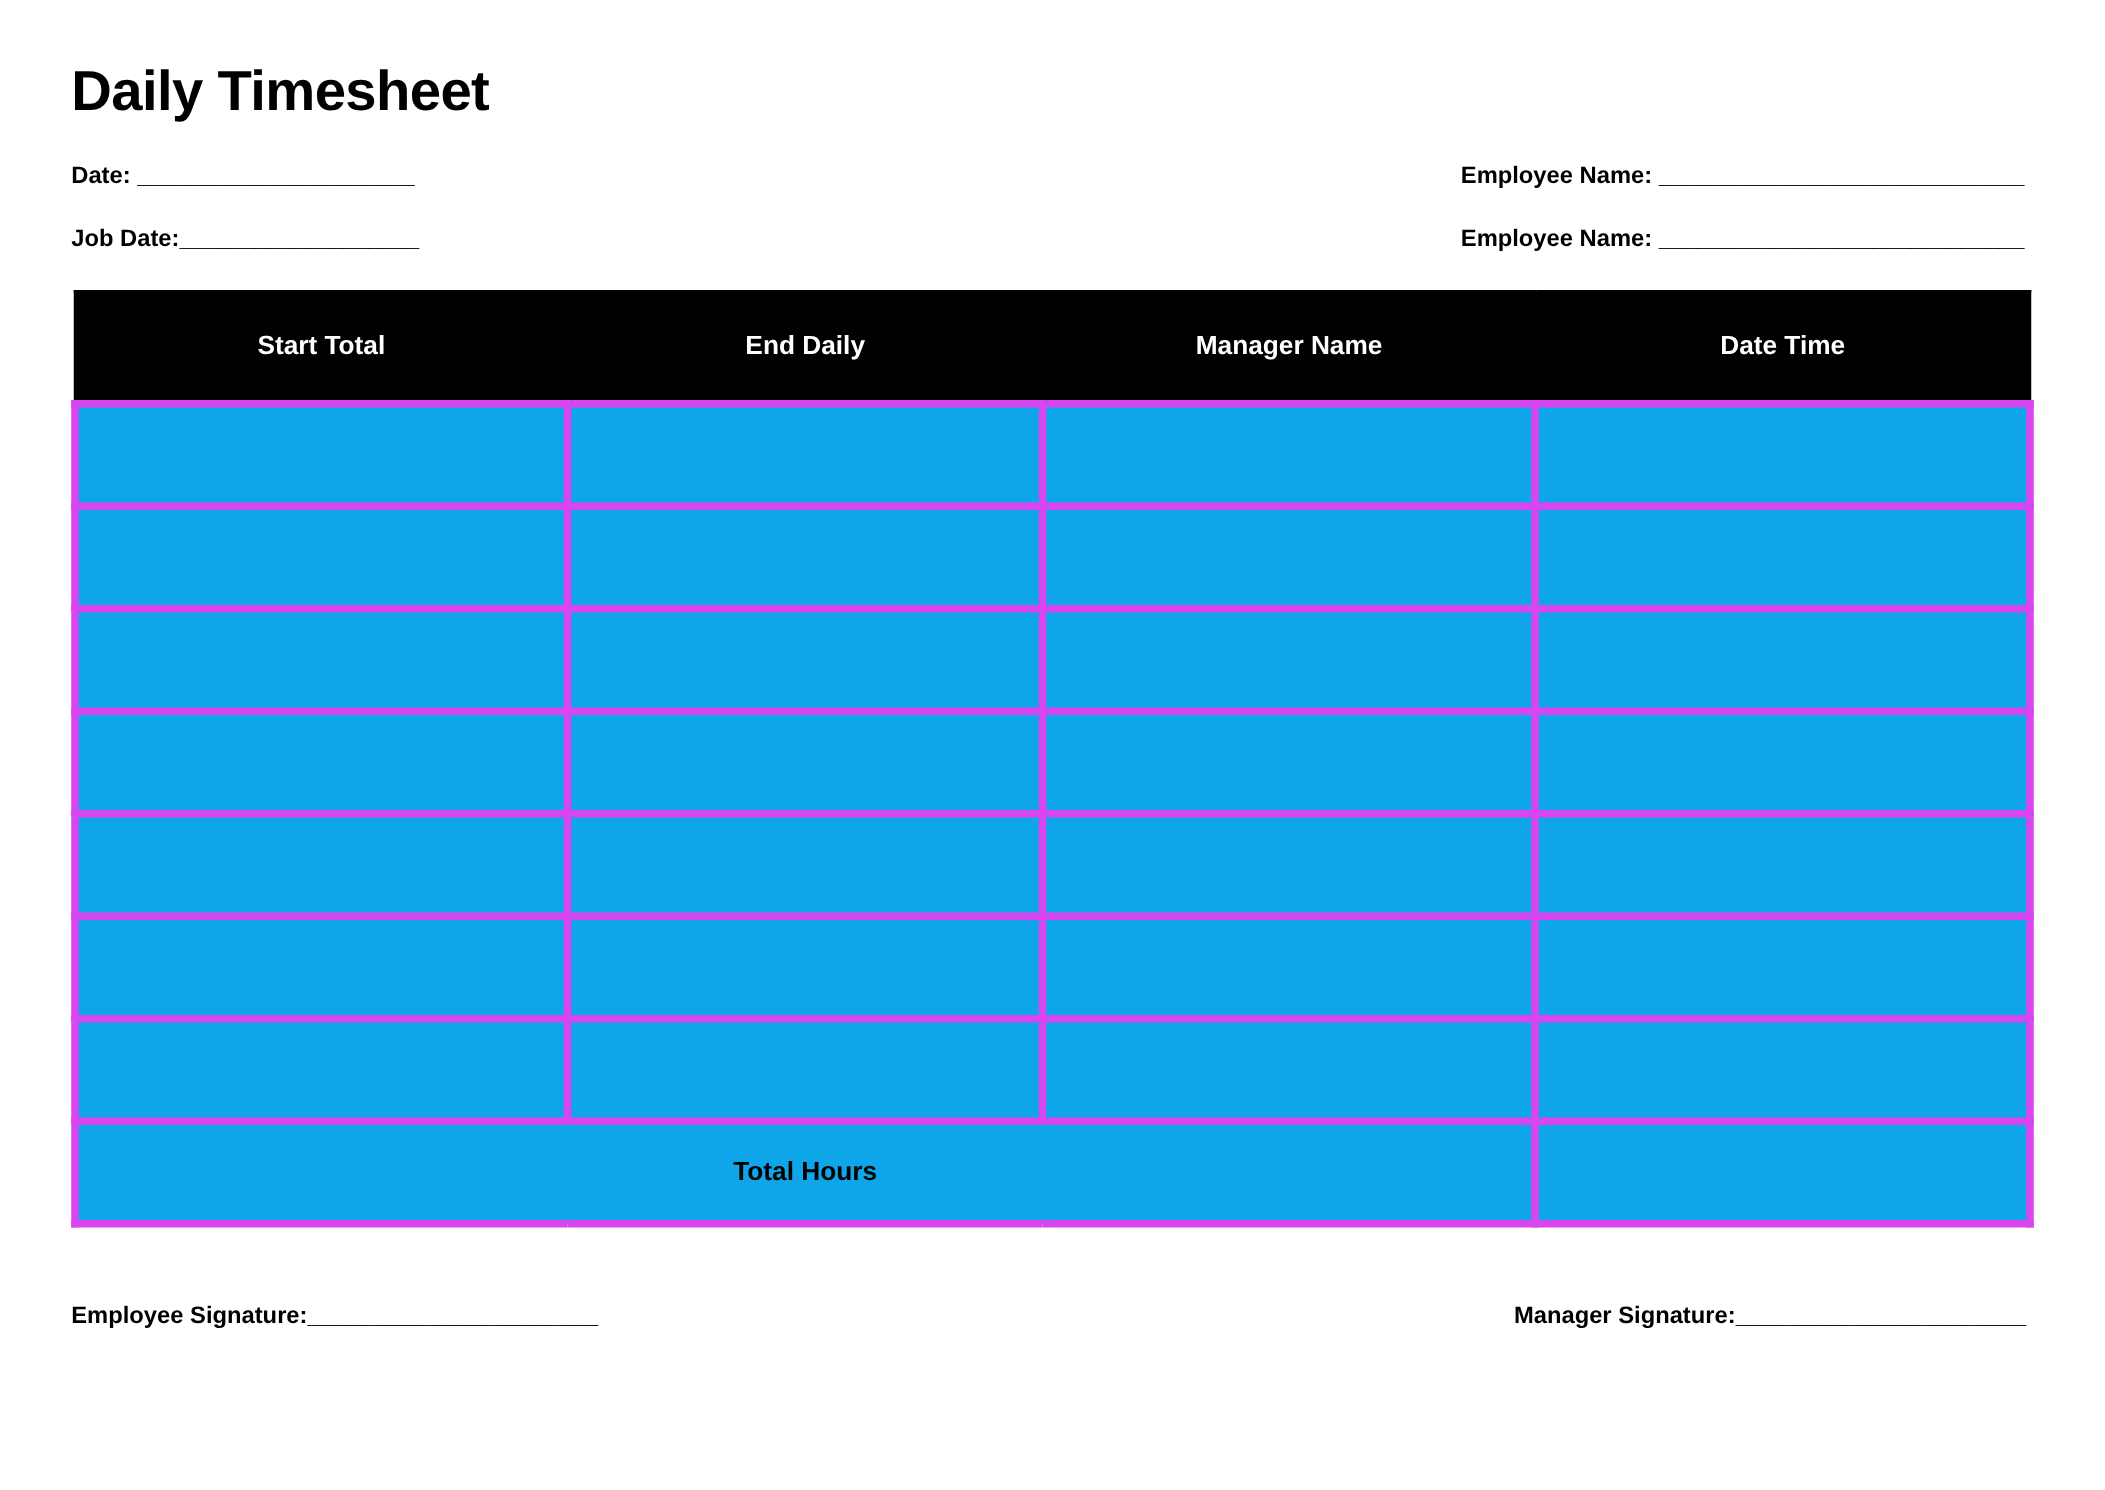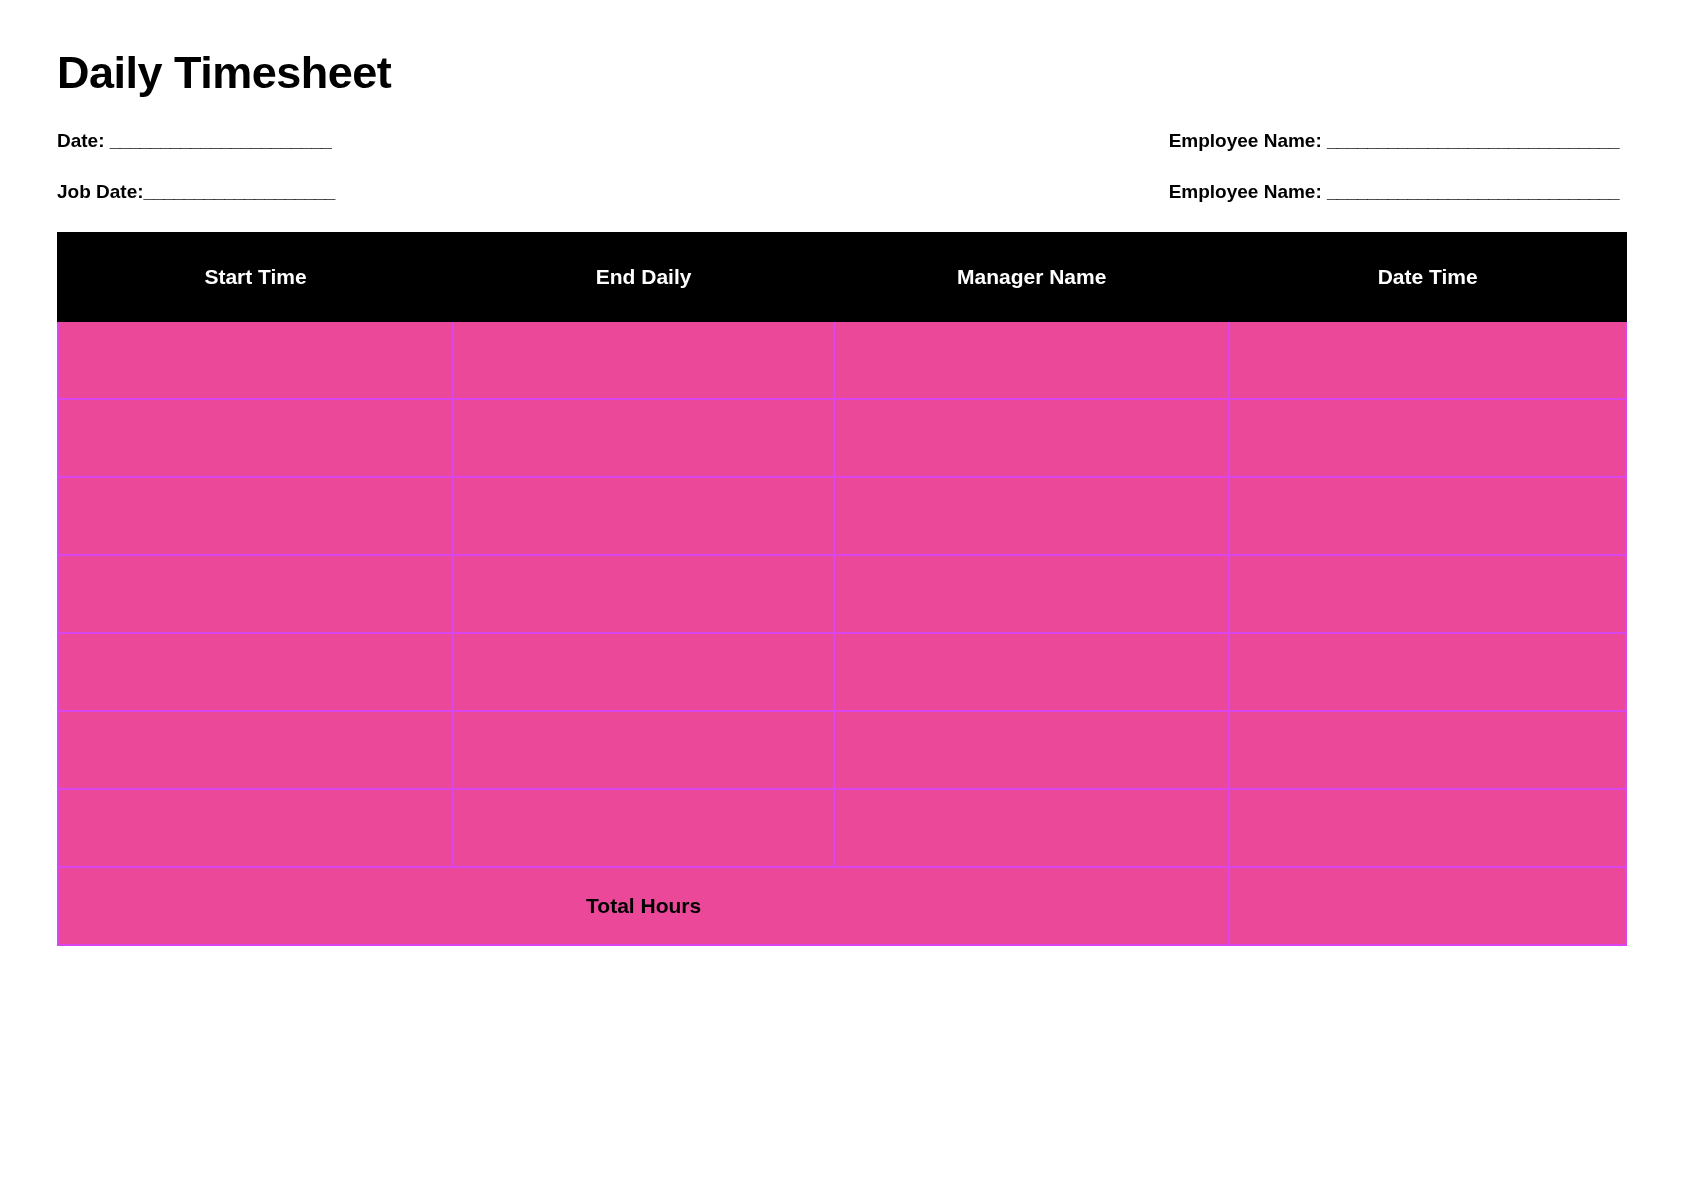--- a/index.html
+++ b/index.html
@@ -69,23 +69,23 @@
     background: #000000;
     color: #ffffff;
     font-size: 21px;
     font-weight: bold;
     height: 84px;
     border: 2px solid #000000;
     text-align: center;
     vertical-align: middle;
   }
   table.timesheet td {
-    border: 2px solid #d946ef;
+    border: 6px solid #d946ef;
     height: 74px;
-    background: #ec4899;
+    background: #0ea5e9;
   }
   td.total-hours-label {
     text-align: center;
     font-size: 21px;
     font-weight: bold;
     height: 76px;
   }
 
   .col-start { width: 25.2%; }
   .col-end   { width: 24.3%; }
@@ -134,21 +134,21 @@
 
   <table class="timesheet">
     <colgroup>
       <col class="col-start">
       <col class="col-end">
       <col class="col-act">
       <col class="col-total">
     </colgroup>
     <thead>
       <tr>
-        <th>Start Time</th>
+        <th>Start Total</th>
         <th>End Daily</th>
         <th>Manager Name</th>
         <th>Date Time</th>
       </tr>
     </thead>
     <tbody>
       <tr>
         <td></td>
         <td></td>
         <td></td>
@@ -190,14 +190,22 @@
         <td></td>
         <td></td>
       </tr>
       <tr>
         <td class="total-hours-label" colspan="3">Total Hours</td>
         <td></td>
       </tr>
     </tbody>
   </table>
 
+  <div class="signature-row">
+    <div class="sig-left">
+      <span>Employee Signature:</span><span>______________________</span>
+    </div>
+    <div class="sig-right">
+      <span>Manager Signature:</span><span>______________________</span>
+    </div>
+  </div>
 
 </div>
 
 </body></html>

